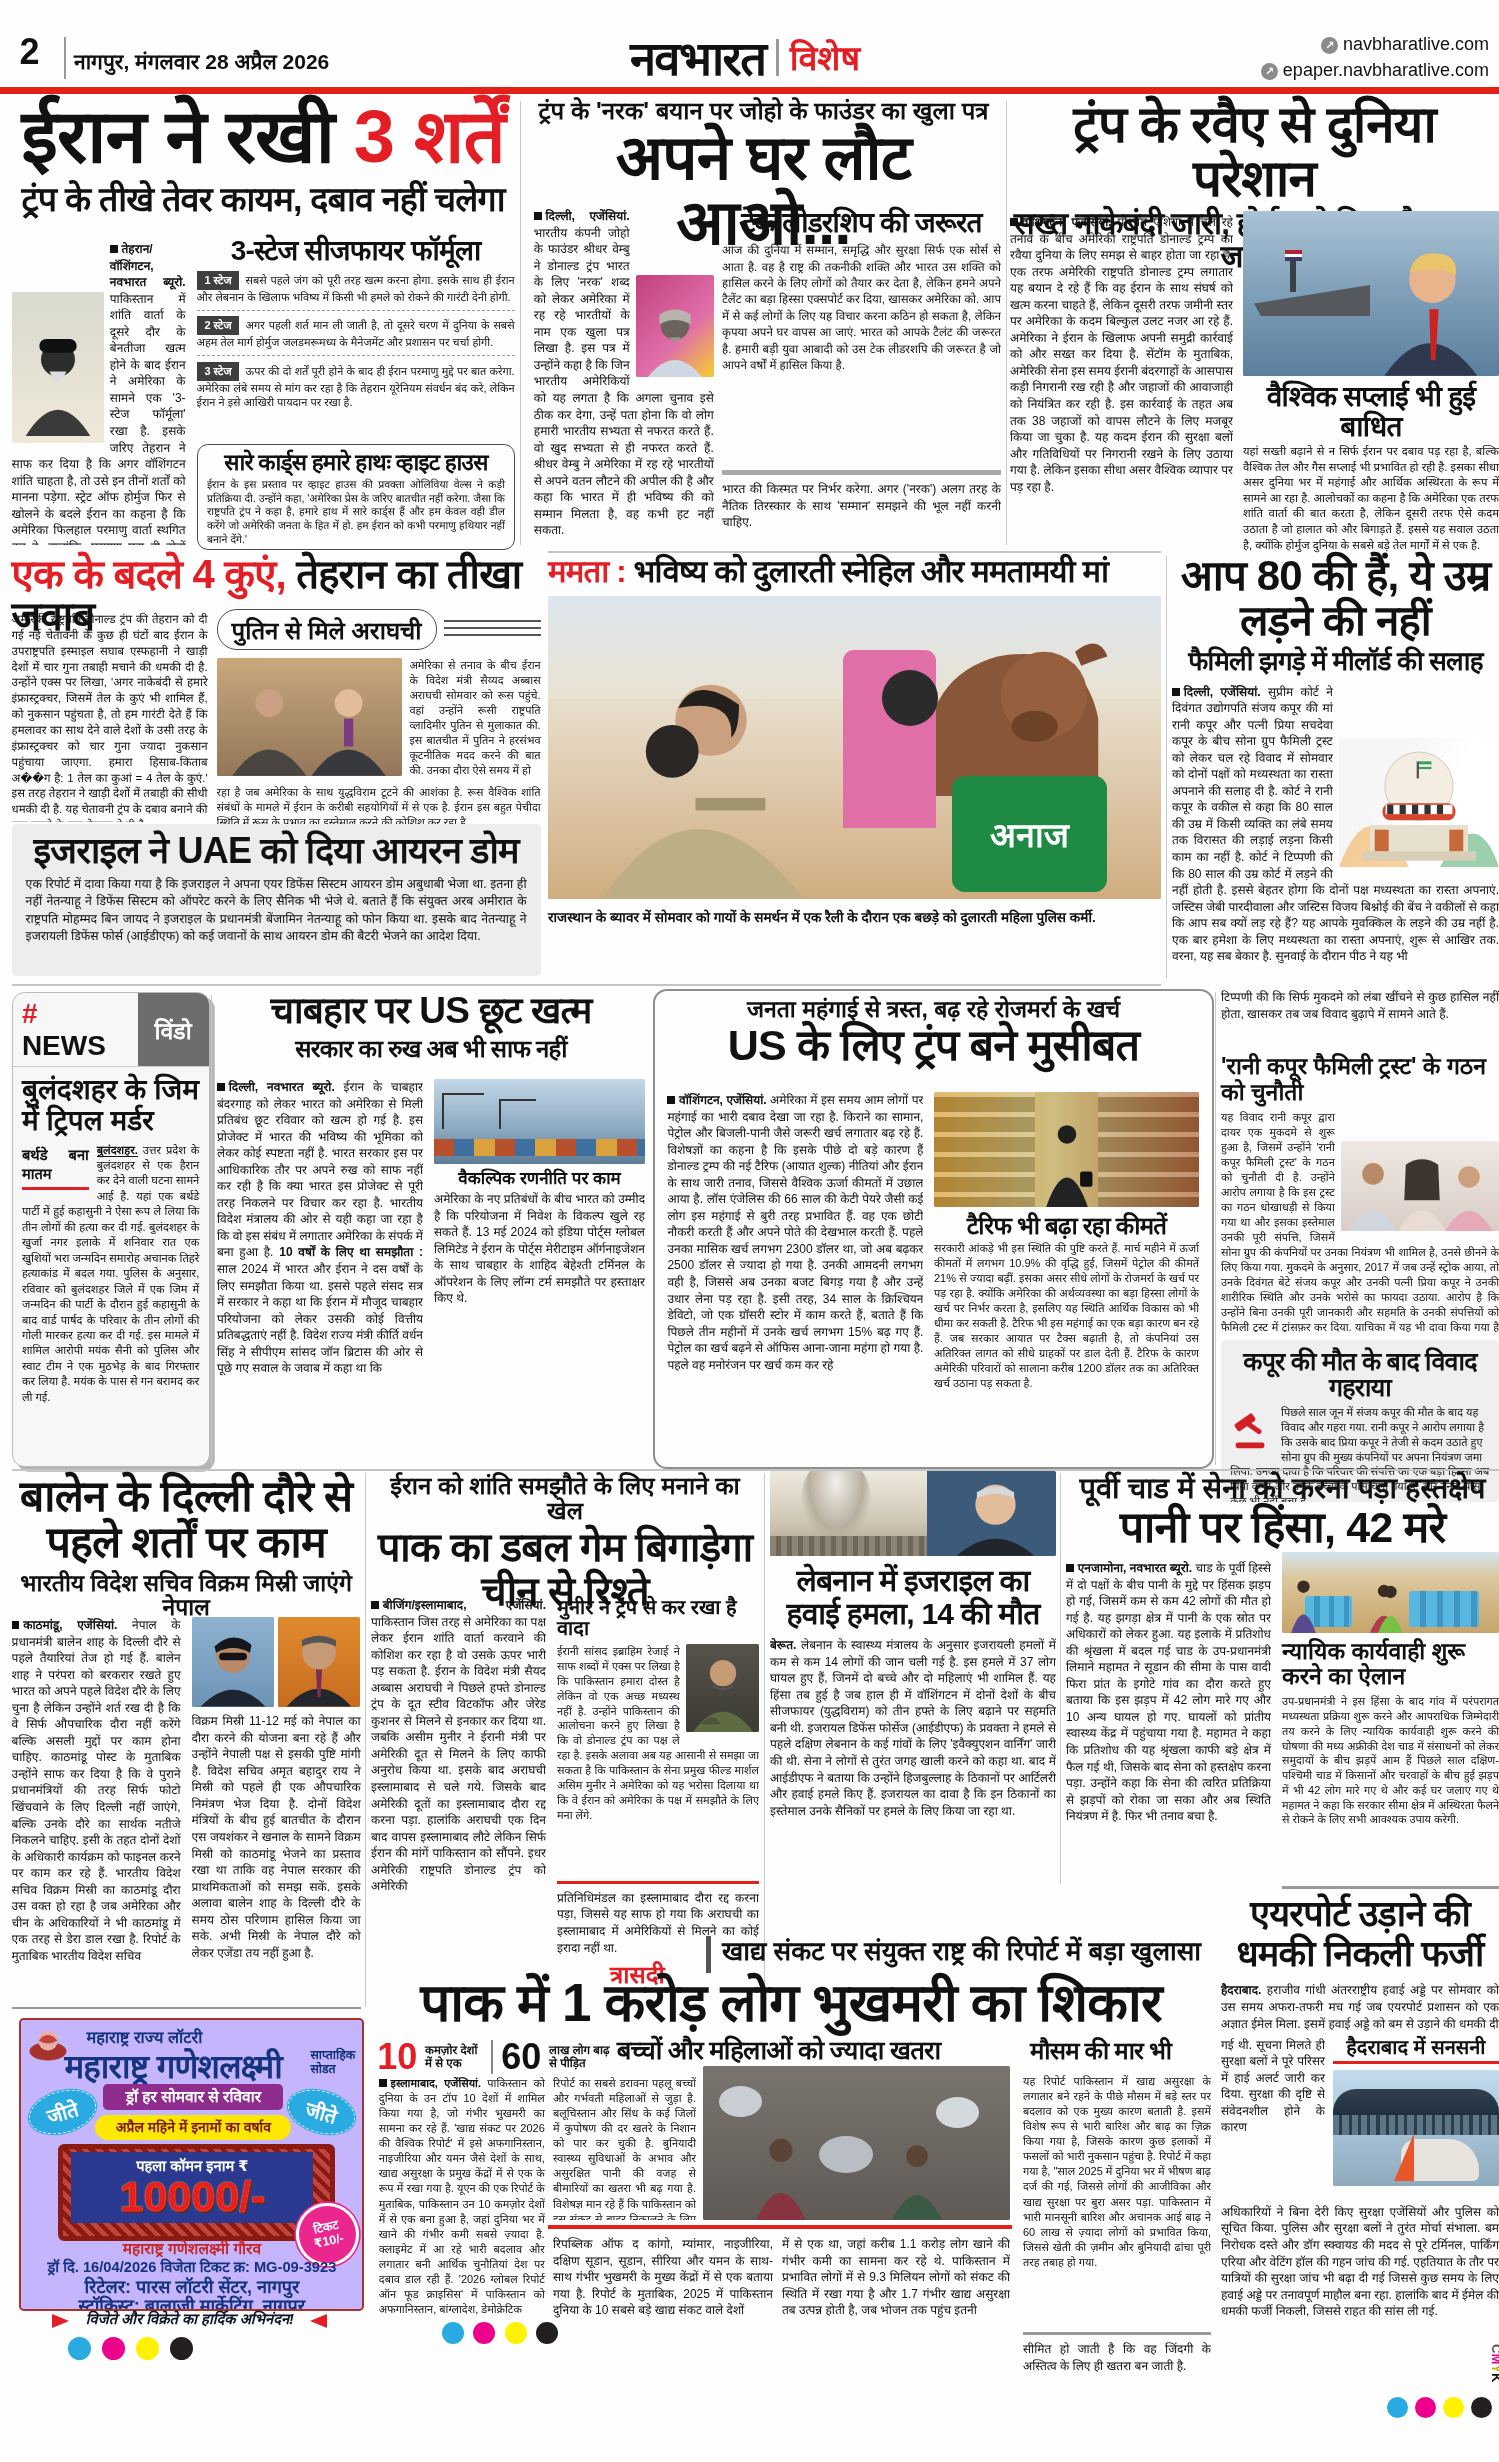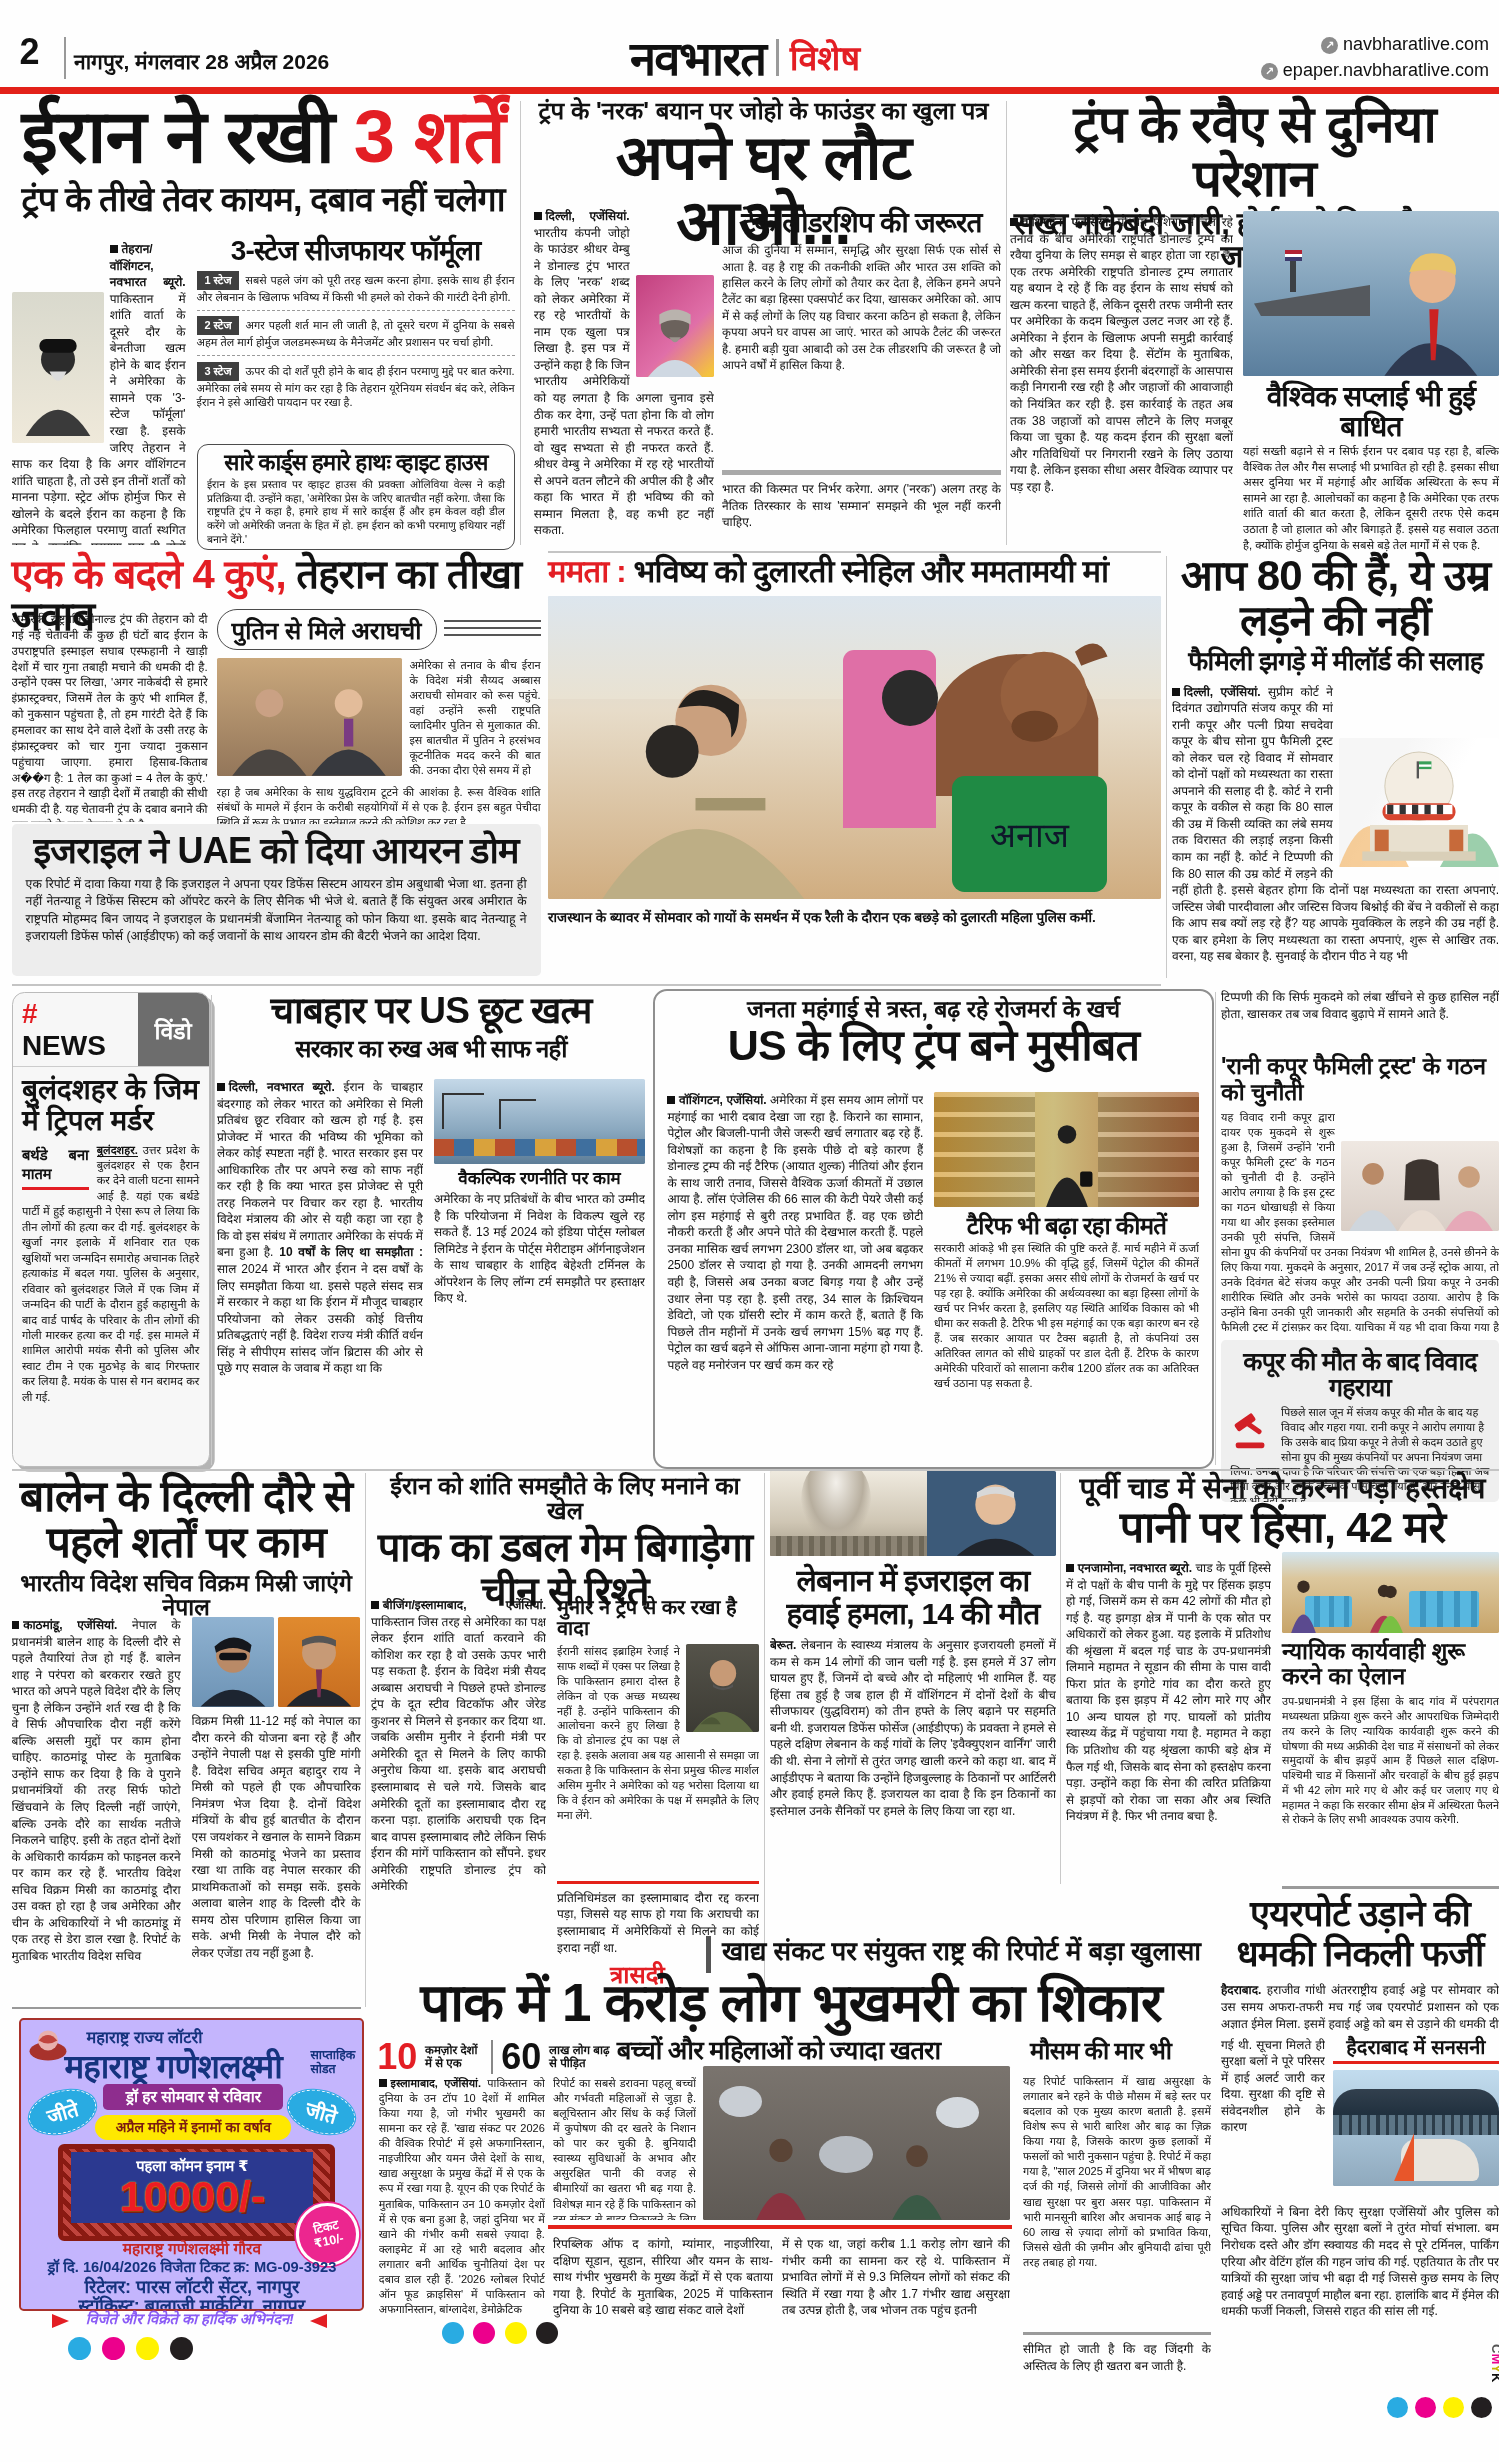--- a/index.html
+++ b/index.html
@@ -211,21 +211,21 @@
       </div>
       <div class="abs" style="right:47px;top:14px;width:233px;height:186px;">
         <svg width="233" height="186" viewBox="0 0 300 240">
             <path d="M60 240 Q40 90 150 60 Q260 40 280 140 L280 240 Z" fill="#8a5638"></path>
             <circle cx="210" cy="110" r="56" fill="#96603e"></circle>
             <ellipse cx="198" cy="150" rx="30" ry="20" fill="#6e4227"></ellipse>
             <path d="M250 54 Q280 30 292 60 Q272 66 258 72 Z" fill="#7d4c30"></path>
           </svg>
       </div>
       <div class="abs" style="right:54px;bottom:7.8px;width:155px;height:116px;background:#1f8a44;border-radius:12.4px;display:flex;align-items:center;justify-content:center;">
-        <span style="color:#0f172a;font-size:34px;font-weight:normal;">अनाज</span>
+        <span style="color:#ffffff;font-size:34px;font-weight:bold;">अनाज</span>
       </div>
       <div class="abs" style="left:295px;top:54px;width:93px;height:178px;background:#df6fa6;border-radius:11px 11px 0 0;"></div>
       <div class="abs" style="left:334px;top:74px;width:56px;height:56px;border-radius:50%;background:#2b2b2b;"></div>
     </div>
     <div class="b" style="font-size:13.6px;margin-top:7.8px;">राजस्थान के ब्यावर में सोमवार को गायों के समर्थन में एक रैली के दौरान एक बछड़े को दुलारती महिला पुलिस कर्मी.</div>
   </div>
 
   <div class="vrule" style="left:1166px;top:556px;height:422px;"></div>
   <div class="abs" style="left:1172px;top:553px;width:327px;height:428px;">
     <div class="hl ctr" style="font-size:42px;line-height:1.08;">आप 80 की हैं, ये उम्र लड़ने की नहीं</div>
@@ -567,21 +567,21 @@
     <div class="abs starburst" style="left:278px;top:186px;width:57px;height:57px;font-size:12.4px;line-height:1.1;">टिकट ₹10/-</div>
 
     <div class="abs ctr b" style="left:0;top:217px;width:341px;font-size:15.5px;color:#c62828;">महाराष्ट्र गणेशलक्ष्मी गौरव</div>
     <div class="abs ctr b" style="left:0;top:236px;width:341px;font-size:14.7px;color:#15337e;">ड्रॉ दि. 16/04/2026 विजेता टिकट क्र: MG-09-3923</div>
     <div class="abs ctr b" style="left:0;top:254px;width:341px;font-size:18px;color:#15337e;">रिटेलर:  पारस लॉटरी सेंटर, नागपुर</div>
     <div class="abs ctr b" style="left:0;top:273px;width:341px;font-size:18px;color:#15337e;">स्टॉकिस्ट:  बालाजी मार्केटिंग, नागपुर</div>
 
   </div>
   <div class="abs ctr" style="left:19.4px;top:2308px;width:341px;">
     <span class="hand r"></span>
-    <span class="b" style="font-size:14.7px;color:#8b5cf6;font-style:italic;margin:0 13px;">विजेते और विक्रेते का हार्दिक अभिनंदन!</span>
+    <span class="b" style="font-size:14.7px;color:#0f172a;font-style:italic;margin:0 13px;">विजेते और विक्रेते का हार्दिक अभिनंदन!</span>
     <span class="hand l"></span>
   </div>
 
   <div class="abs" style="left:68px;top:2337px;display:flex;gap:11px;">
     <span class="dot" style="width:23px;height:23px;background:#29abe2;"></span>
     <span class="dot" style="width:23px;height:23px;background:#ec008c;"></span>
     <span class="dot" style="width:23px;height:23px;background:#fff200;"></span>
     <span class="dot" style="width:23px;height:23px;background:#231f20;"></span>
   </div>
 

